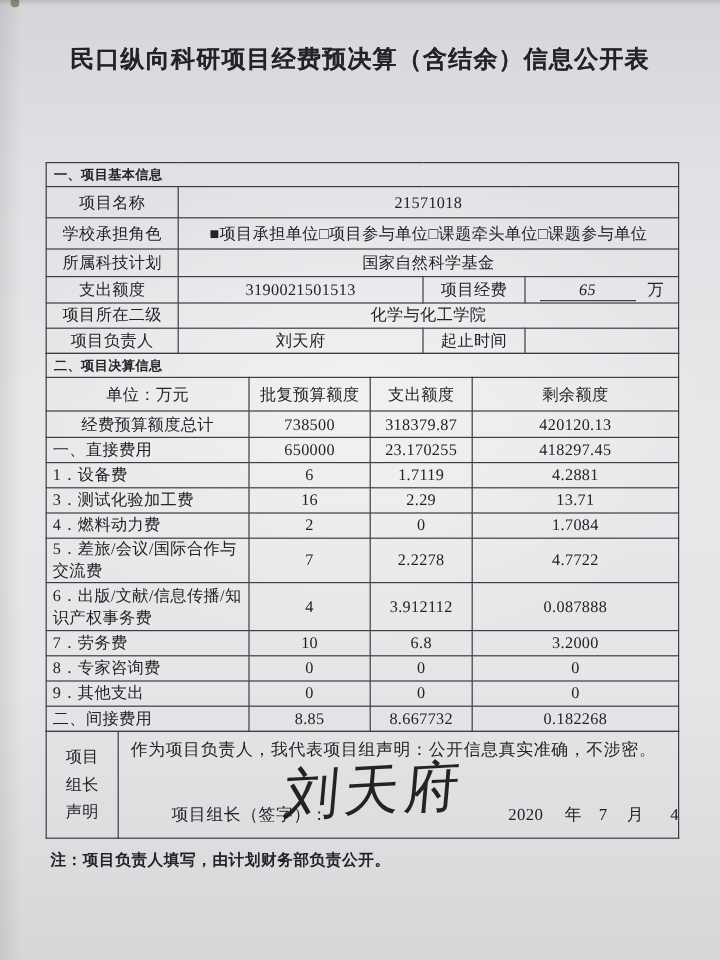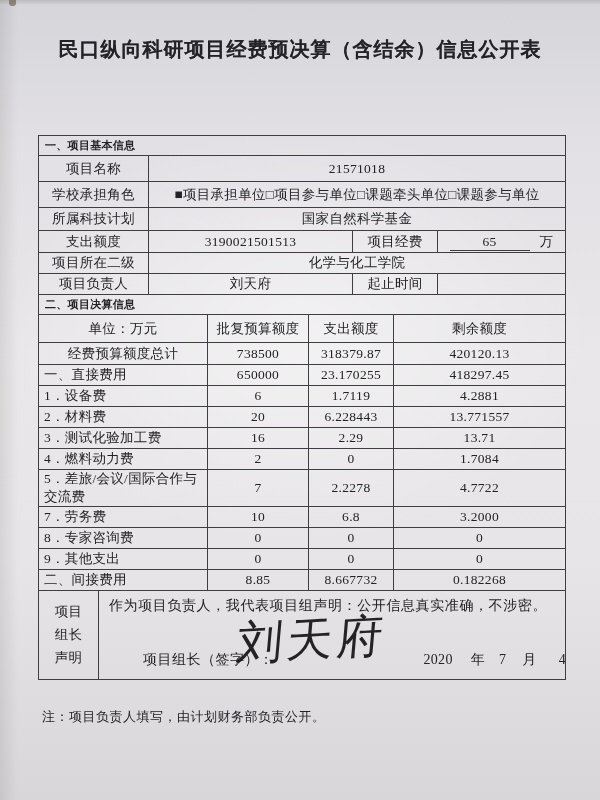--- a/index.html
+++ b/index.html
@@ -34,21 +34,21 @@
   .doc-table{position:relative;width:527px;}
   td{border:1px solid #3e3d42;padding:0 4px;font-size:13.5px;letter-spacing:.3px;overflow:hidden;}
   td.sec{font-family:"Liberation Sans", sans-serif;font-weight:bold;font-size:11px;padding-left:6px;}
   td.lab{text-align:center;}
   td.val{text-align:center;}
   td.left{text-align:left;padding-left:5px;}
   .t-wrap{position:absolute;left:38px;top:135px;width:527px;}
   .t2{margin-top:-1px;}
   .t3{margin-top:-1px;}
 
-  .fund-underline{display:inline-block;min-width:72px;border-bottom:1px solid #3e3d42;padding:0 4px;}
+  .fund-underline{display:inline-block;min-width:72px;border-bottom:1px solid #3e3d42;padding:0 4px;font-style:italic;}
   .fund-unit{display:inline-block;margin-left:10px;}
 
   
   .decl-label{height:88px;vertical-align:middle;}
   .decl-label .stack{display:flex;flex-direction:column;align-items:center;gap:5px;font-size:13.5px;}
   .decl-cell{position:relative;height:88px;vertical-align:top;padding:0;}
   .decl-statement{padding:6px 10px 0 10px;font-size:14px;letter-spacing:.6px;}
   .sign-row{position:absolute;left:44px;bottom:10px;font-size:14px;white-space:nowrap;}
   .sign-label{letter-spacing:.5px;}
   .date-part{display:inline-block;}
@@ -57,21 +57,21 @@
   .d-month{margin-left:14px;}
   .d-ms{margin-left:16px;}
   .d-day{margin-left:22px;}
   .signature{
     position:absolute;left:138px;top:22px;
     font-size:46px;color:#141414;letter-spacing:4px;
     transform:rotate(-3deg) skewX(-8deg);
     transform-origin:left center;
     z-index:3;opacity:.92;white-space:nowrap;
   }
-  .footnote{position:absolute;left:42px;top:708px;font-size:13px;font-weight:normal;letter-spacing:.5px;text-align:center;}
+  .footnote{position:absolute;left:42px;top:708px;font-size:13px;font-weight:bold;letter-spacing:.5px;text-align:center;}
 </style>
 </head>
 <body>
 
 <div id="page">
   <div class="edge-top"></div>
   <div class="edge-left"></div>
   <div class="smudge"></div>
 
   <div class="title">民口纵向科研项目经费预决算（含结余）信息公开表</div>
@@ -152,42 +152,42 @@
         <td class="val">23.170255</td>
         <td class="val">418297.45</td>
       </tr>
       <tr style="height:21px">
         <td class="left">1．设备费</td>
         <td class="val">6</td>
         <td class="val">1.7119</td>
         <td class="val">4.2881</td>
       </tr>
       <tr style="height:21px">
-        <td class="left">2．材料费</td>
-        <td class="val">20</td>
-        <td class="val">6.228443</td>
-        <td class="val">13.771557</td>
-      </tr>
-      <tr style="height:21px">
         <td class="left">3．测试化验加工费</td>
         <td class="val">16</td>
         <td class="val">2.29</td>
         <td class="val">13.71</td>
       </tr>
       <tr style="height:21px">
         <td class="left">4．燃料动力费</td>
         <td class="val">2</td>
         <td class="val">0</td>
         <td class="val">1.7084</td>
       </tr>
       <tr style="height:32px">
         <td class="left">5．差旅/会议/国际合作与交流费</td>
         <td class="val">7</td>
         <td class="val">2.2278</td>
         <td class="val">4.7722</td>
+      </tr>
+      <tr style="height:40px">
+        <td class="left">6．出版/文献/信息传播/知识产权事务费</td>
+        <td class="val">4</td>
+        <td class="val">3.912112</td>
+        <td class="val">0.087888</td>
       </tr>
       <tr style="height:21px">
         <td class="left">7．劳务费</td>
         <td class="val">10</td>
         <td class="val">6.8</td>
         <td class="val">3.2000</td>
       </tr>
       <tr style="height:21px">
         <td class="left">8．专家咨询费</td>
         <td class="val">0</td>

